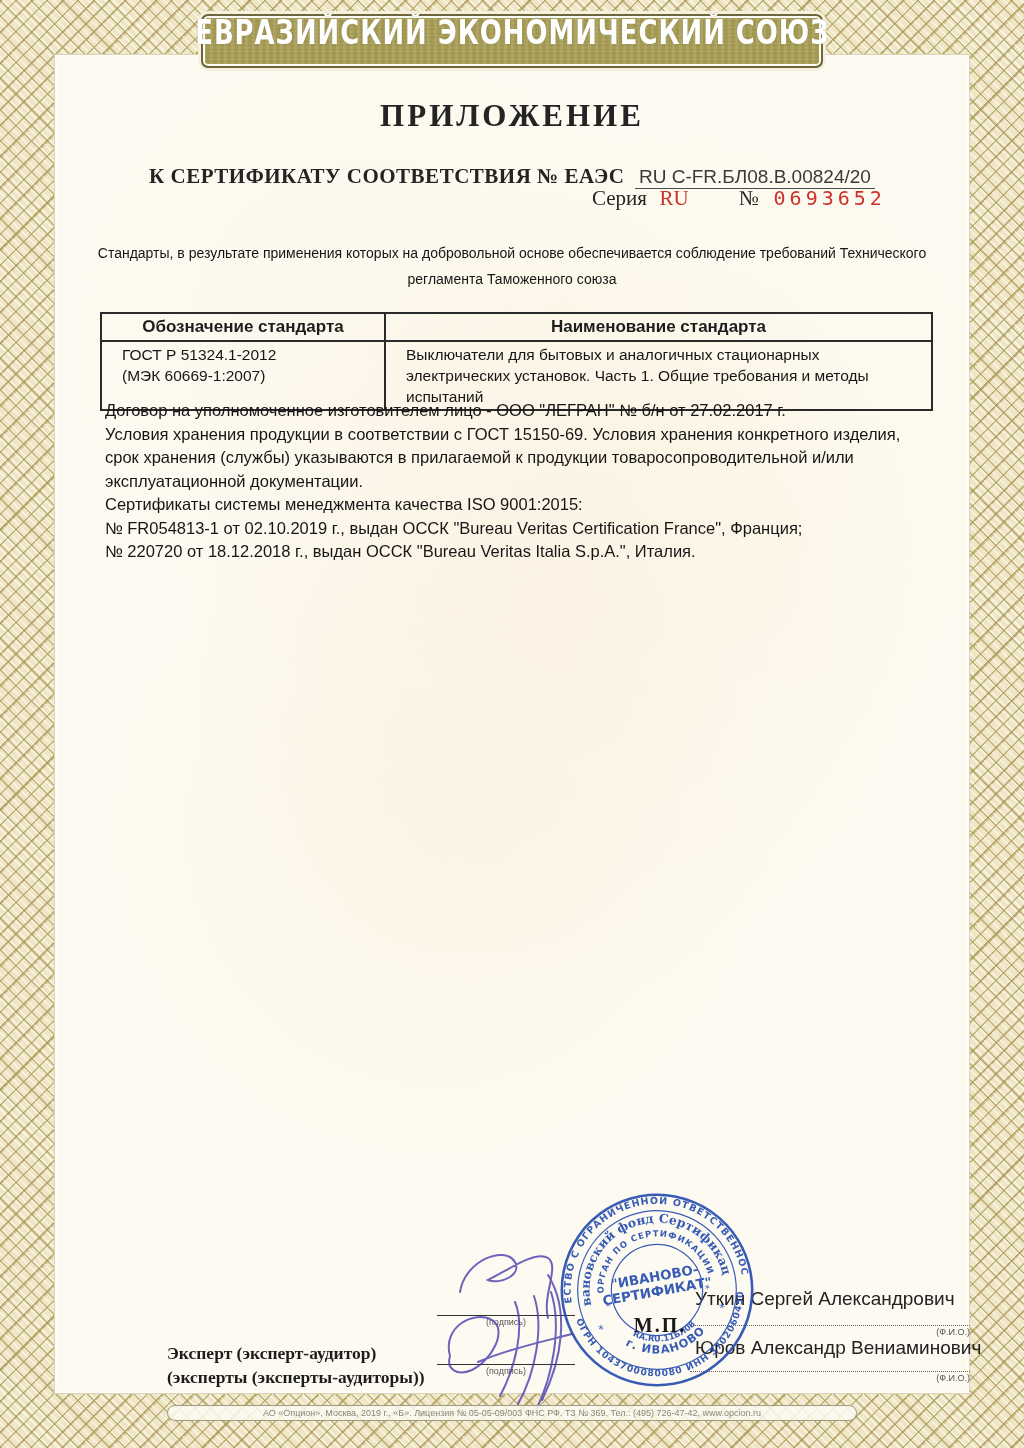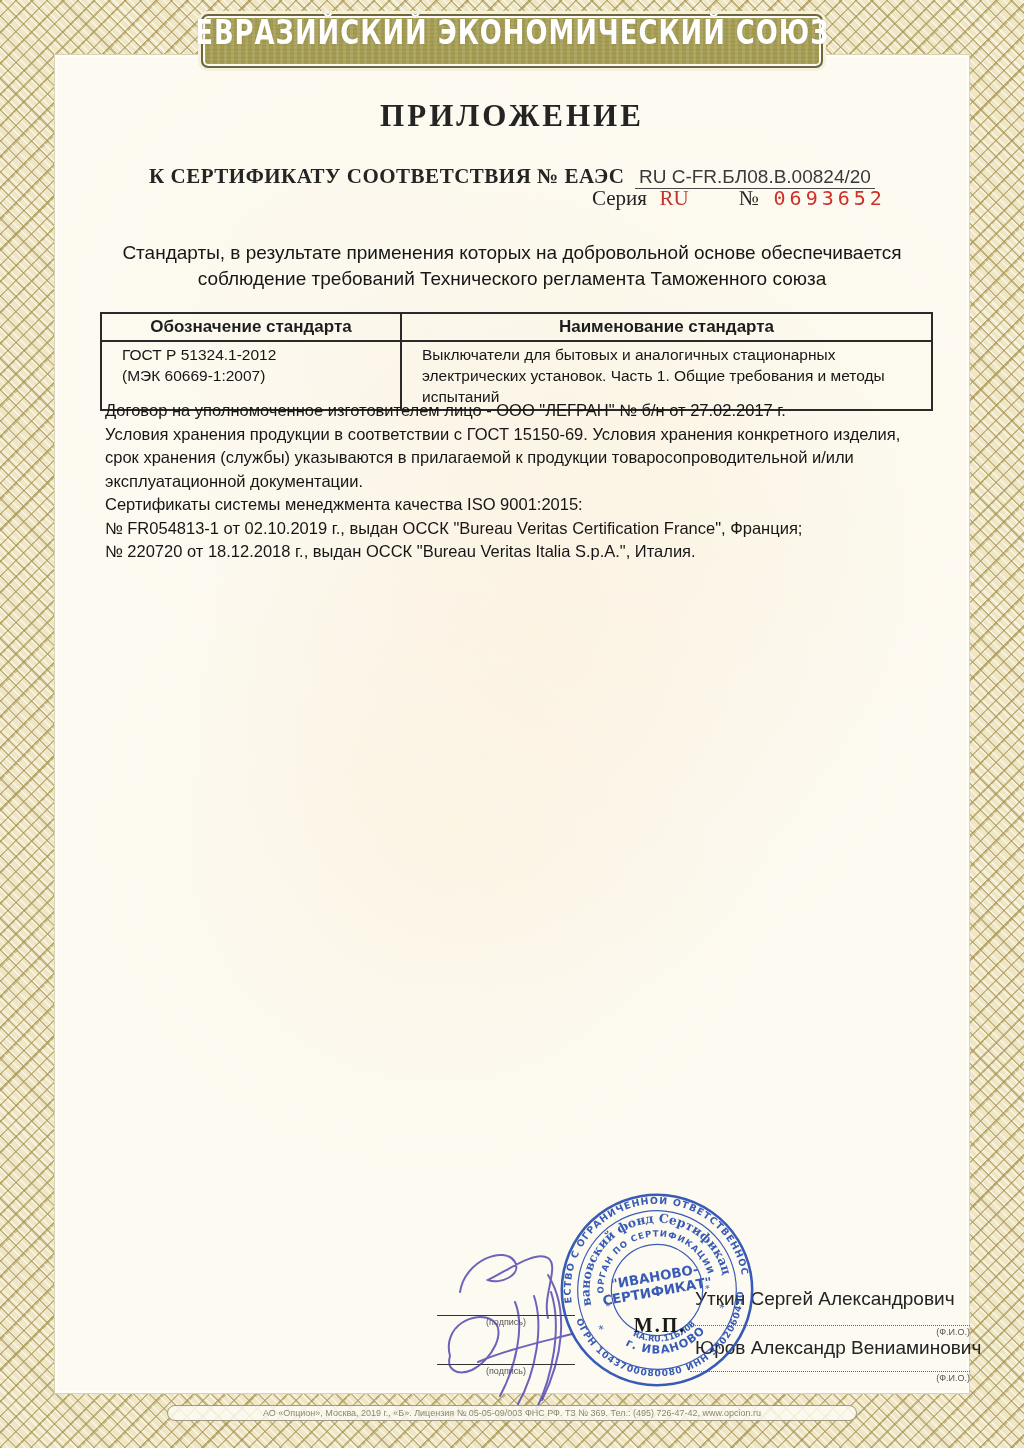--- a/index.html
+++ b/index.html
@@ -55,28 +55,28 @@
   }
   .series-line{position:absolute; top:186px; left:592px; white-space:nowrap;}
   .series-line .lbl{font-family:"Liberation Serif", serif; font-size:21px; color:#242424;}
   .series-line .ru{font-family:"Liberation Serif", serif; font-size:21px; color:#c43428; margin-left:8px;}
   .series-line .nosign{font-family:"Liberation Serif", serif; font-size:21px; color:#242424; margin-left:46px;}
   .series-line .blank{
     font-family:"DejaVu Sans Mono", monospace; font-size:20px; color:#cc3127; letter-spacing:4px; margin-left:10px;
   }
   .intro{
     position:absolute; top:240px; left:92px; width:840px; text-align:center;
-    font-size:19px; line-height:26px; color:#161616;
+    font-size:14px; line-height:26px; color:#161616;
   }
   table.std{
     position:absolute; top:312px; left:100px; width:833px;
     border-collapse:collapse; table-layout:fixed;
   }
   table.std th, table.std td{border:2px solid #2a2a2a; padding:2px 20px;}
-  table.std th{font-size:17px; font-weight:bold; text-align:center; padding:3px 8px;}
+  table.std th{font-size:17px; font-weight:bold; text-align:center; padding:3px 0;}
   table.std td{font-size:15.5px; line-height:21px; vertical-align:top; color:#161616;}
   .col1{width:282px;}
   .pre{white-space:pre-line;}
   .bodytext{
     position:absolute; top:399px; left:105px; width:838px;
     font-size:16.5px; line-height:23.5px; color:#161616;
   }
   .roles{position:absolute; left:167px; width:300px; font-family:"Liberation Serif", serif;
     font-weight:600; font-size:17.5px; line-height:24px; color:#1d1d1d;}
   .role1{top:1293px;}
@@ -143,20 +143,22 @@
   <div class="bodytext">
     <div>Договор на уполномоченное изготовителем лицо - ООО "ЛЕГРАН" № б/н от 27.02.2017 г.</div>
     <div>Условия хранения продукции в соответствии с ГОСТ 15150-69. Условия хранения конкретного изделия,</div>
     <div>срок хранения (службы) указываются в прилагаемой к продукции товаросопроводительной и/или</div>
     <div>эксплуатационной документации.</div>
     <div>Сертификаты системы менеджмента качества ISO 9001:2015:</div>
     <div>№ FR054813-1 от 02.10.2019 г., выдан ОССК "Bureau Veritas Certification France", Франция;</div>
     <div>№ 220720 от 18.12.2018 г., выдан ОССК "Bureau Veritas Italia S.p.A.", Италия.</div>
   </div>
 
+  <div class="roles role2 pre">Эксперт (эксперт-аудитор)
+(эксперты (эксперты-аудиторы))</div>
 
   <div class="sigline sig1">(подпись)</div>
   <div class="sigline sig2">(подпись)</div>
 
   <div class="fio-name name1">Уткин Сергей Александрович</div>
   <div class="fioline fio1">(Ф.И.О.)</div>
   <div class="fio-name name2">Юров Александр Вениаминович</div>
   <div class="fioline fio2">(Ф.И.О.)</div>
 
   <div class="stampwrap">

